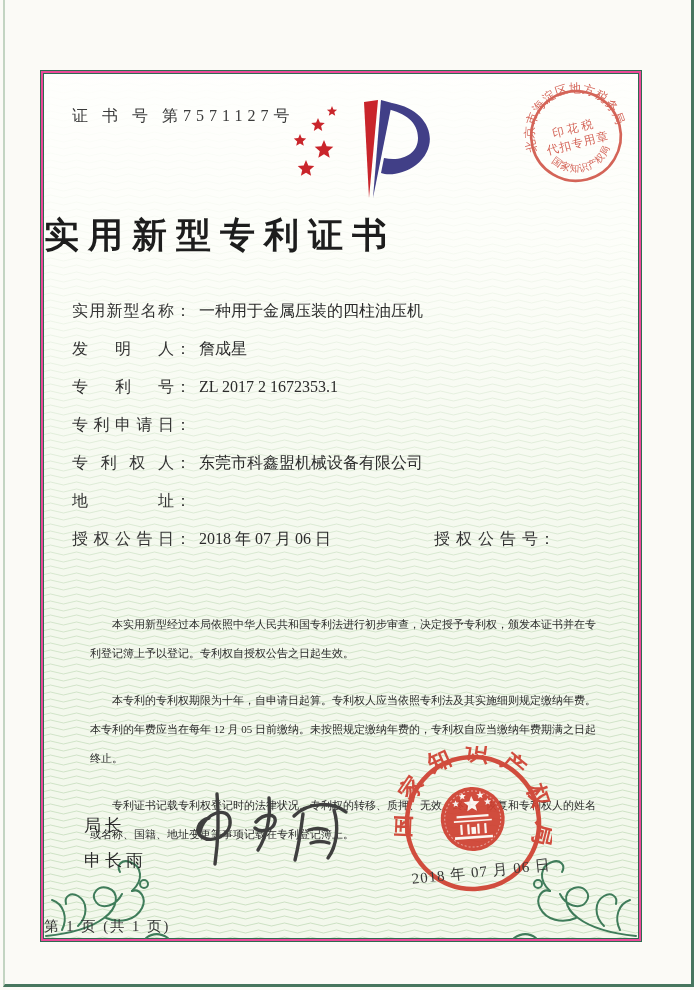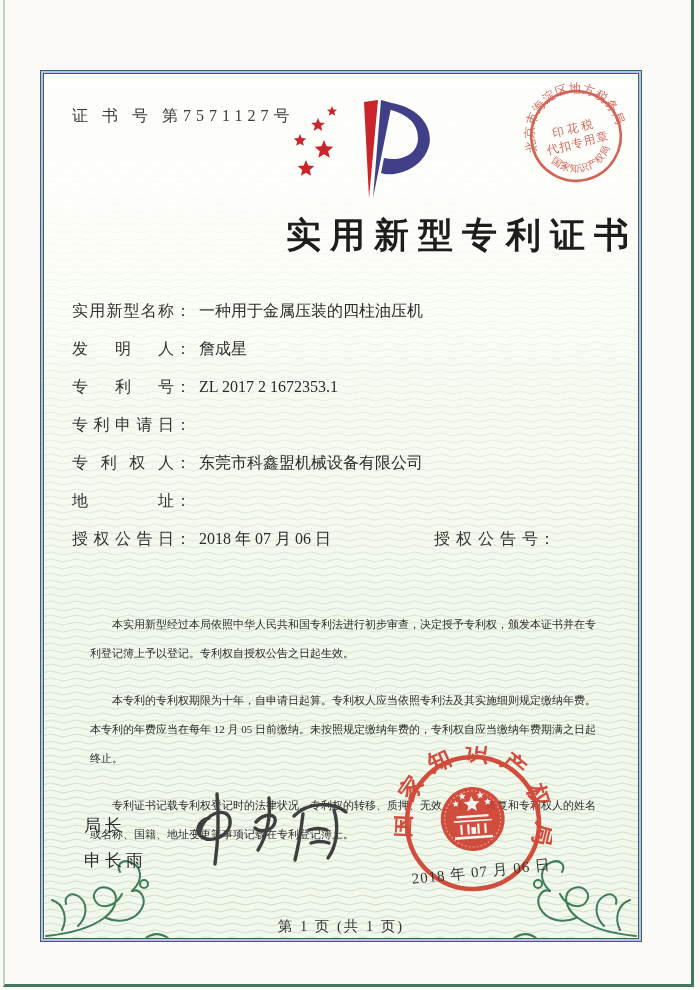--- a/index.html
+++ b/index.html
@@ -9,39 +9,39 @@
     font-family:"Liberation Serif","DejaVu Serif",serif;
     color:#2e2e2e;
   }
   .page-edge{
     position:absolute;left:3px;top:0;width:686px;height:984px;
     border-right:3px solid #47765e;border-bottom:3px solid #47765e;
     border-left:2px solid #c3d4c2;pointer-events:none;
   }
   .cert-frame{
     position:absolute;left:40px;top:70px;width:594px;height:864px;
-    border:4px double #2f6b51;background:#c4b5fd;
+    border:4px double #2f6b51;background:#ec4899;
   }
   .wave-bg{position:absolute;left:0;top:0;width:100%;height:100%;}
   .wash{
     position:absolute;left:0;top:0;width:100%;height:100%;
     background:linear-gradient(180deg,
       rgba(255,255,253,0.97) 0%,
       rgba(255,255,252,0.85) 18%,
       rgba(251,253,247,0.5) 40%,
       rgba(242,248,236,0.2) 65%,
       rgba(236,245,227,0.05) 100%);
   }
   .layer{position:absolute;left:0;top:0;width:100%;height:100%;}
 
   .cert-no{position:absolute;left:28px;top:32px;font-size:16px;letter-spacing:5px;color:#3a3a3a;}
   .tax-stamp{position:absolute;left:476px;top:6px;width:112px;height:112px;}
   .logo{position:absolute;left:234px;top:22px;width:162px;height:110px;}
   .title{
-    position:absolute;left:0;top:138px;width:100%;text-align:right;
+    position:absolute;left:0;top:138px;width:100%;text-align:left;
     font-size:35px;font-weight:bold;letter-spacing:9px;color:#1d1d1d;
   }
 
   .fields{position:absolute;left:28px;top:224px;right:22px;font-size:16px;}
   .field-row{display:flex;line-height:26px;margin-bottom:12px;position:relative;}
   .field-label{
     display:inline-block;width:102px;flex:0 0 102px;
     text-align:justify;text-align-last:justify;color:#333;
   }
   .colon{margin:0 8px 0 1px;color:#333;}
@@ -54,21 +54,21 @@
   .paras p{
     margin:18px;font-size:11px;line-height:29px;text-indent:2em;
     text-align:justify;color:#2b2b2b;
   }
 
   .director{position:absolute;left:40px;top:734px;font-size:17px;letter-spacing:4px;line-height:35px;color:#2b2b2b;}
   .signature{position:absolute;left:138px;top:714px;width:175px;height:92px;}
   .office-seal{position:absolute;left:350px;top:672px;width:158px;height:158px;}
 
   .footer{
-    position:absolute;left:0;top:843px;width:100%;text-align:center;
+    position:absolute;left:0;top:843px;width:100%;
     font-size:14.5px;letter-spacing:2px;color:#333;
   }
   .flourish{position:absolute;bottom:-2px;width:128px;height:112px;}
   .flourish.left{left:-2px;}
   .flourish.right{right:-2px;transform:scaleX(-1);}
 </style>
 </head>
 <body>
 
 <div class="page-edge"></div>

